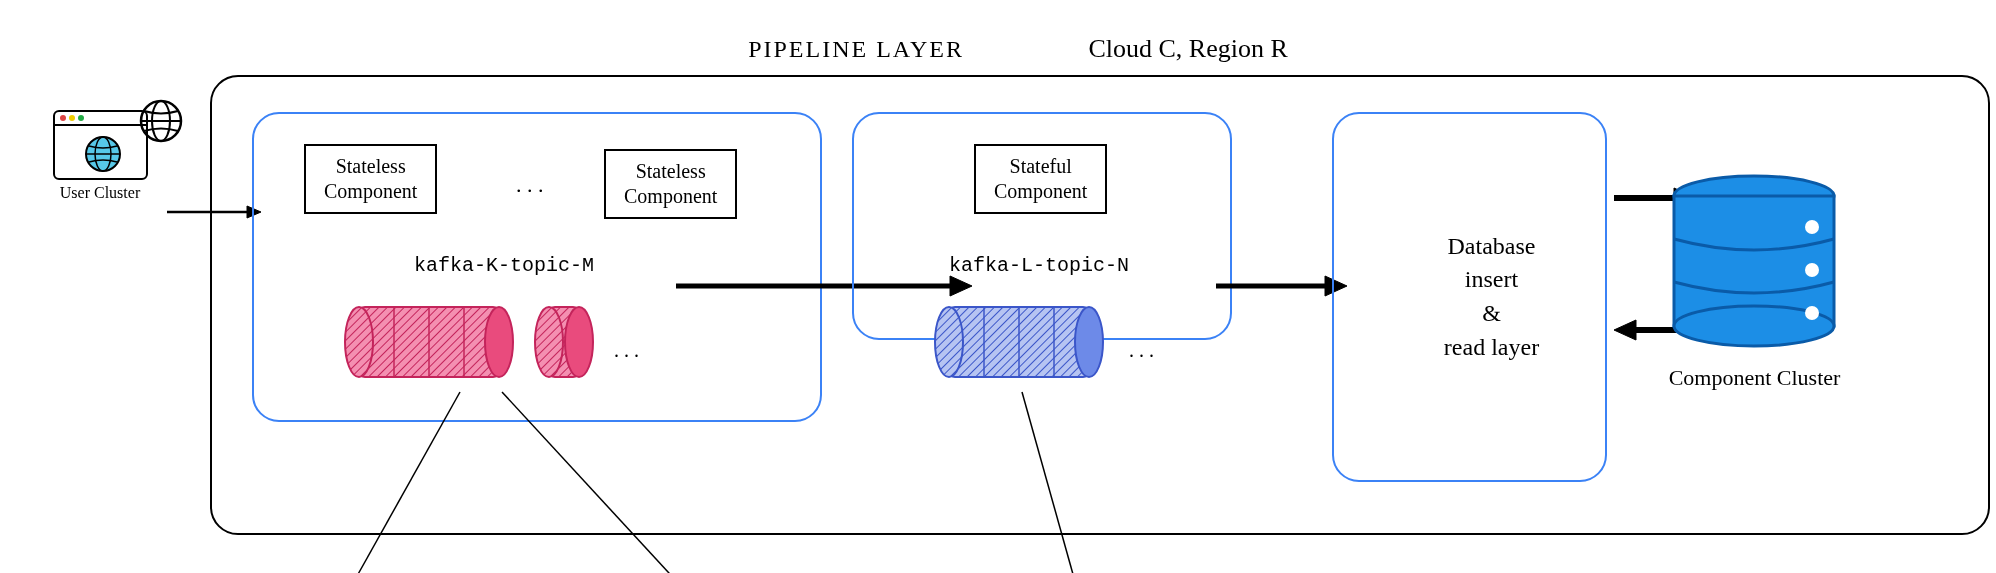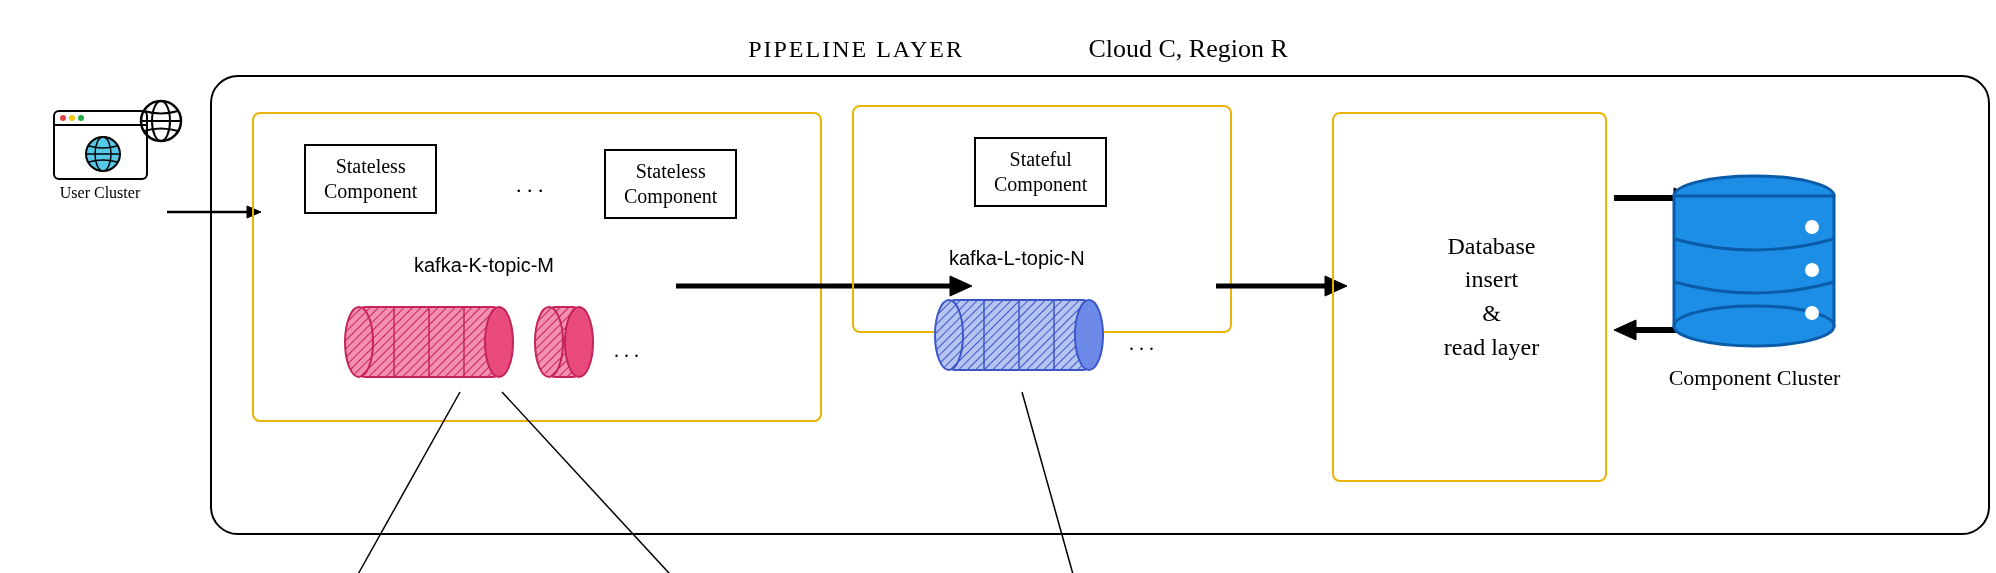--- a/index.html
+++ b/index.html
@@ -77,32 +77,32 @@
     position: absolute;
     left: 190px;
     top: 55px;
     width: 1780px;
     height: 460px;
     border: 2px solid #000;
     border-radius: 28px;
   }
   .group-box {
     position: absolute;
-    border: 2px solid #eab308;
-    border-radius: 8px;
+    border: 2px solid #3b82f6;
+    border-radius: 27px;
   }
   .box-stateless {
     left: 40px;
     top: 35px;
     width: 570px;
     height: 310px;
   }
   .box-stateful {
     left: 640px;
-    top: 28px;
+    top: 35px;
     width: 380px;
     height: 228px;
   }
   .box-db {
     left: 1120px;
     top: 35px;
     width: 275px;
     height: 370px;
     display: flex;
     align-items: center;
@@ -123,21 +123,21 @@
   .comp1 { left: 50px; top: 30px; }
   .comp2 { left: 350px; top: 35px; }
   .comp3 { left: 120px; top: 30px; }
   .ellipsis-comp {
     position: absolute;
     font-size: 22px;
   }
   .kafka-label {
     position: absolute;
     font-size: 20px;
-    font-family: Liberation Sans, sans-serif;
+    font-family: Liberation Mono, monospace;
   }
   .kafka-label-1 { left: 160px; top: 140px; }
   .kafka-label-2 { left: 95px; top: 140px; }
   .cyl-group {
     position: absolute;
     top: 185px;
   }
   .cyl-pink-1 { left: 90px; }
   .cyl-pink-2 { left: 280px; }
   .cyl-blue-1 { left: 80px; }

